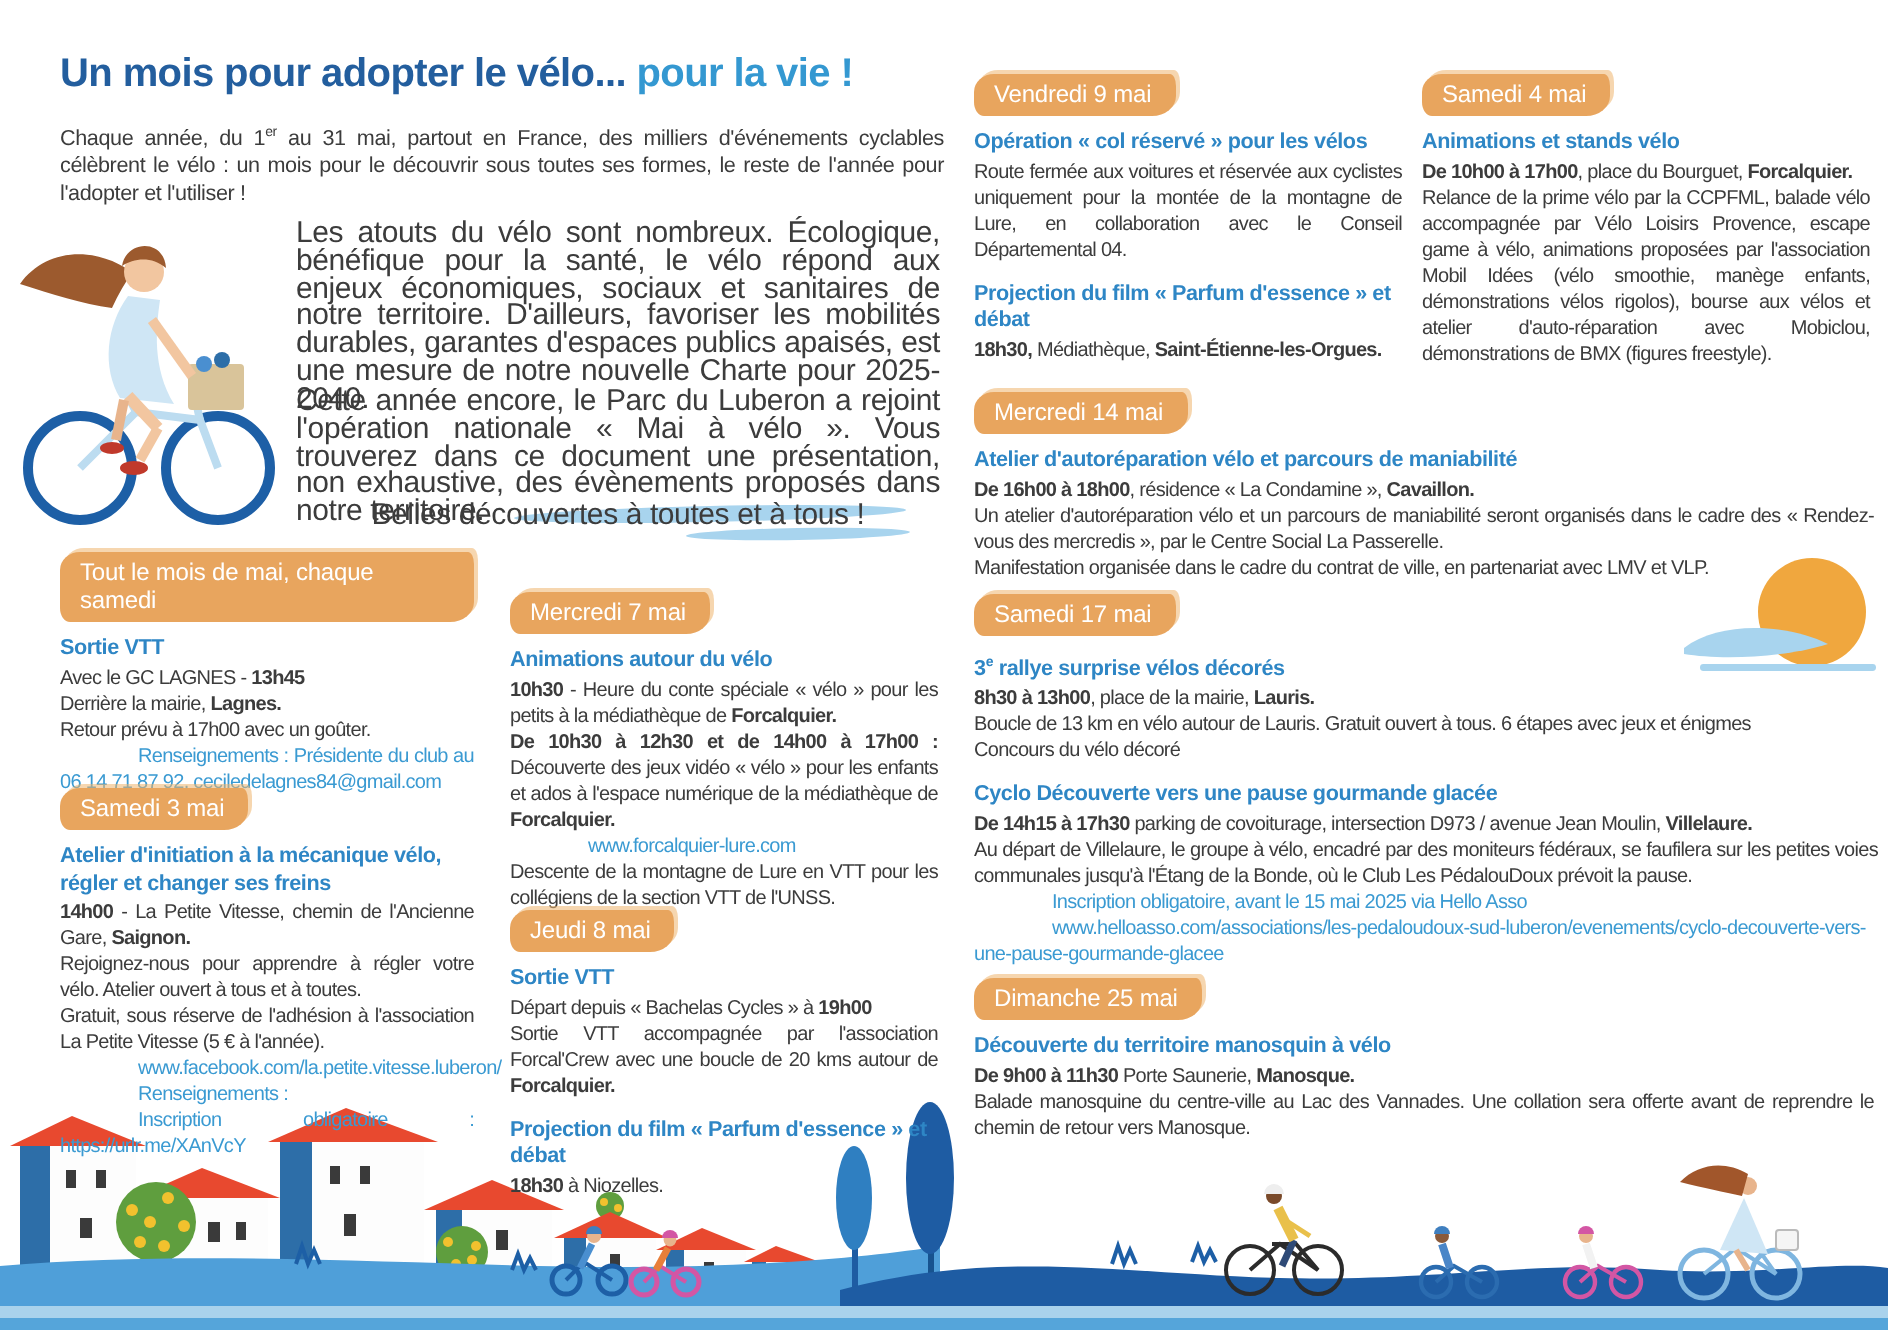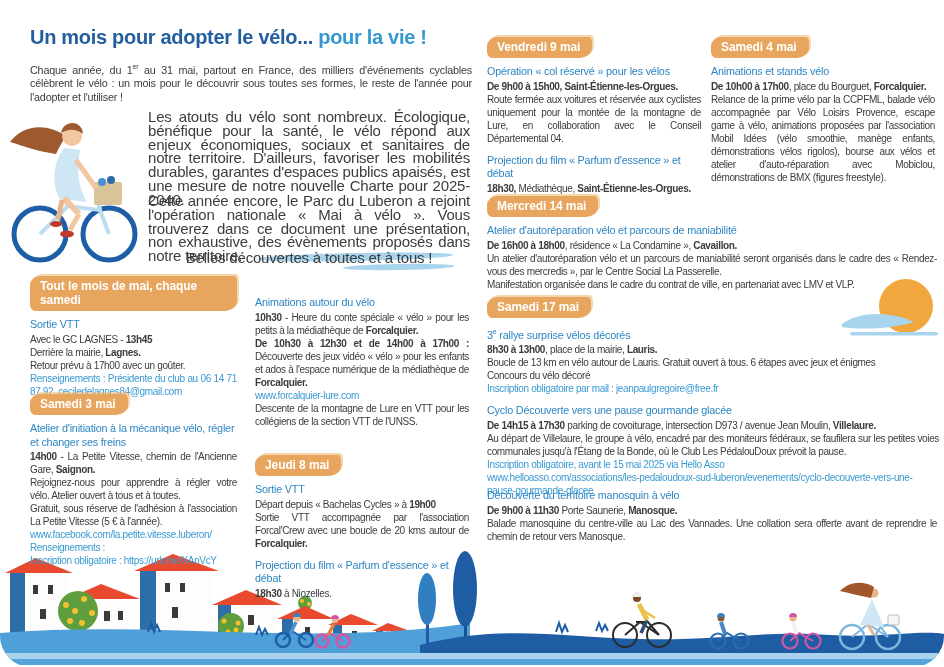--- a/index.html
+++ b/index.html
@@ -1,42 +1,42 @@
 <!DOCTYPE html>
 <html style="--title_blue: #235e9e; --accent_blue: #3498d1; --header_orange: #e8a55e; --event_title_blue: #2e86c5; --link_blue: #3a9ad2; --text_dark: #3c3c3c; --sky_light: #a8d4ee; --ground_mid: #4f9fd9; --ground_dark: #1e5ca3; --roof_red: #e8492f; --sun_orange: #f0a73e;"><head>
 <meta charset="utf-8">
 <style>
   * { margin:0; padding:0; box-sizing:border-box; }
   html,body { background:#ffffff; }
   body { width:944px; height:667px; font-family:"Liberation Sans", sans-serif; }
-  .page { position:relative; width:944px; height:667px; background:#ffffff; overflow:hidden; color:var(--text_dark);border-radius:31px; }
+  .page { position:relative; width:944px; height:667px; background:#ffffff; overflow:hidden; color:var(--text_dark); }
 
   .title { position:absolute; left:30px; top:26px; font-size:20px; font-weight:bold; letter-spacing:-0.3px; white-space:nowrap; z-index:3; }
   .title .t-main { color:var(--title_blue); }
   .title .t-accent { color:var(--accent_blue); }
 
   .intro { position:absolute; left:30px; top:60px; width:442px; font-size:10.8px; line-height:13.5px; letter-spacing:-0.2px; text-align:justify; z-index:3; }
   .para  { position:absolute; left:148px; width:322px; font-size:15px; line-height:13.8px; letter-spacing:-0.2px; text-align:justify; z-index:3; }
   .p1 { top:110px; } .p2 { top:194px; } .p3 { top:251px; text-align:center; }
 
   .hero-ill { position:absolute; left:6px; top:106px; z-index:2; }
 
   .swoosh { position:absolute; border-radius:50%; z-index:1; }
   .sw1 { left:257px; top:253px; width:196px; height:8px; background:var(--sky_light); transform:rotate(-1.2deg); }
   .sw2 { left:343px; top:264px; width:112px; height:6px; background:var(--sky_light); transform:rotate(-1deg); }
 
   .sec { position:absolute; z-index:3; }
-  .sec-h { display:inline-block; background:var(--header_orange); color:#ffffff; font-weight:bold; font-size:12px; letter-spacing:-0.1px;
+  .sec-h { display:inline-block; background:var(--header_orange); color:#ffffff; font-weight:normal; font-size:12px; letter-spacing:-0.1px;
            padding:3px 12px 4px 10px; border-radius:10px 3px 12px 5px / 9px 6px 10px 7px; box-shadow:2px -2px 0 rgba(238,180,110,0.55); }
   .sec-hd { margin-bottom:7px; }
   .ev { margin-bottom:9px; font-size:10px; line-height:13px; letter-spacing:-0.35px; }
-  .ev-t { color:var(--event_title_blue); font-weight:normal; font-size:10.8px; line-height:13.5px; letter-spacing:-0.2px; margin-bottom:1px; }
+  .ev-t { color:var(--event_title_blue); font-weight:bold; font-size:10.8px; line-height:13.5px; letter-spacing:-0.2px; margin-bottom:1px; }
   .ev-b { text-align:justify; }
   .b  { font-weight:bold; }
-  .lk { color:var(--link_blue); }
+  .lk { color:var(--link_blue);margin-left:39px; }
   .sup { vertical-align:super; font-size:7px; }
 
   .sun-deco { position:absolute; left:842px; top:272px; z-index:1; }
   .bottom-ill { position:absolute; left:0; top:537px; width:944px; height:130px; z-index:1; }
 </style>
 </head>
 <body>
 
 <div class="page">
 
@@ -228,20 +228,21 @@
           <div class="ln"><span>Rejoignez-nous pour apprendre à régler votre vélo. Atelier ouvert à tous et à toutes.</span></div>
           <div class="ln"><span>Gratuit, sous réserve de l'adhésion à l'association La Petite Vitesse (5 € à l'année).</span></div>
           <div class="ln"><span class="lk">www.facebook.com/la.petite.vitesse.luberon/</span></div>
           <div class="ln"><span class="lk">Renseignements :</span></div>
           <div class="ln"><span class="lk">Inscription obligatoire : https://urlr.me/XAnVcY</span></div>
         </div>
     </article>
   </section>
 
   <section class="sec" style="left:255px; top:296px; width:214px;">
+    <div class="sec-hd"><span class="sec-h">Mercredi 7 mai</span></div>
     <article class="ev">
       <div class="ev-t"><span>Animations autour du vélo</span></div>
       <div class="ev-b">
           <div class="ln"><span class="b">10h30</span><span> - Heure du conte spéciale « vélo » pour les petits à la médiathèque de </span><span class="b">Forcalquier.</span></div>
           <div class="ln"><span class="b">De 10h30 à 12h30 et de 14h00 à 17h00 :</span><span> Découverte des jeux vidéo « vélo » pour les enfants et ados à l'espace numérique de la médiathèque de </span><span class="b">Forcalquier.</span></div>
           <div class="ln"><span class="lk">www.forcalquier-lure.com</span></div>
           <div class="ln"><span>Descente de la montagne de Lure en VTT pour les collégiens de la section VTT de l'UNSS.</span></div>
         </div>
     </article>
   </section>
@@ -261,21 +262,20 @@
           <div class="ln"><span class="b">18h30</span><span> à Niozelles.</span></div>
         </div>
     </article>
   </section>
 
   <section class="sec" style="left:487px; top:37px; width:214px;">
     <div class="sec-hd"><span class="sec-h">Vendredi 9 mai</span></div>
     <article class="ev">
       <div class="ev-t"><span>Opération « col réservé » pour les vélos</span></div>
       <div class="ev-b">
-          <div class="ln"><span class="b">De 9h00 à 15h00, Saint-Étienne-les-Orgues.</span></div>
           <div class="ln"><span>Route fermée aux voitures et réservée aux cyclistes uniquement pour la montée de la montagne de Lure, en collaboration avec le Conseil Départemental 04.</span></div>
         </div>
     </article>
     <article class="ev">
       <div class="ev-t"><span>Projection du film « Parfum d'essence » et débat</span></div>
       <div class="ev-b">
           <div class="ln"><span class="b">18h30,</span><span> Médiathèque, </span><span class="b">Saint-Étienne-les-Orgues.</span></div>
         </div>
     </article>
   </section>
@@ -304,35 +304,35 @@
   </section>
 
   <section class="sec" style="left:487px; top:297px; width:452px;">
     <div class="sec-hd"><span class="sec-h">Samedi 17 mai</span></div>
     <article class="ev">
       <div class="ev-t"><span>3</span><span class="sup">e</span><span> rallye surprise vélos décorés</span></div>
       <div class="ev-b">
           <div class="ln"><span class="b">8h30 à 13h00</span><span>, place de la mairie, </span><span class="b">Lauris.</span></div>
           <div class="ln"><span>Boucle de 13 km en vélo autour de Lauris. Gratuit ouvert à tous. 6 étapes avec jeux et énigmes</span></div>
           <div class="ln"><span>Concours du vélo décoré</span></div>
-          <div class="ln"><span class="lk">Inscription obligatoire par mail : jeanpaulgregoire@free.fr</span></div>
         </div>
     </article>
     <article class="ev">
       <div class="ev-t"><span>Cyclo Découverte vers une pause gourmande glacée</span></div>
       <div class="ev-b">
           <div class="ln"><span class="b">De 14h15 à 17h30</span><span> parking de covoiturage, intersection D973 / avenue Jean Moulin, </span><span class="b">Villelaure.</span></div>
           <div class="ln"><span>Au départ de Villelaure, le groupe à vélo, encadré par des moniteurs fédéraux, se faufilera sur les petites voies communales jusqu'à l'Étang de la Bonde, où le Club Les PédalouDoux prévoit la pause.</span></div>
           <div class="ln"><span class="lk">Inscription obligatoire, avant le 15 mai 2025 via Hello Asso</span></div>
           <div class="ln"><span class="lk">www.helloasso.com/associations/les-pedaloudoux-sud-luberon/evenements/cyclo-decouverte-vers-une-pause-gourmande-glacee</span></div>
         </div>
     </article>
   </section>
 
   <section class="sec" style="left:487px; top:489px; width:450px;">
+    <div class="sec-hd"><span class="sec-h">Dimanche 25 mai</span></div>
     <article class="ev">
       <div class="ev-t"><span>Découverte du territoire manosquin à vélo</span></div>
       <div class="ev-b">
           <div class="ln"><span class="b">De 9h00 à 11h30</span><span> Porte Saunerie, </span><span class="b">Manosque.</span></div>
           <div class="ln"><span>Balade manosquine du centre-ville au Lac des Vannades. Une collation sera offerte avant de reprendre le chemin de retour vers Manosque.</span></div>
         </div>
     </article>
   </section>
 
 </div>

